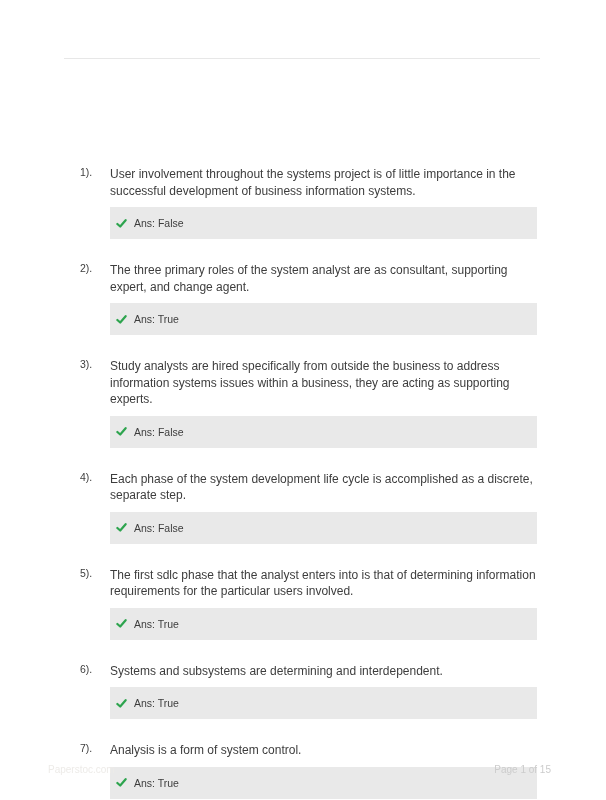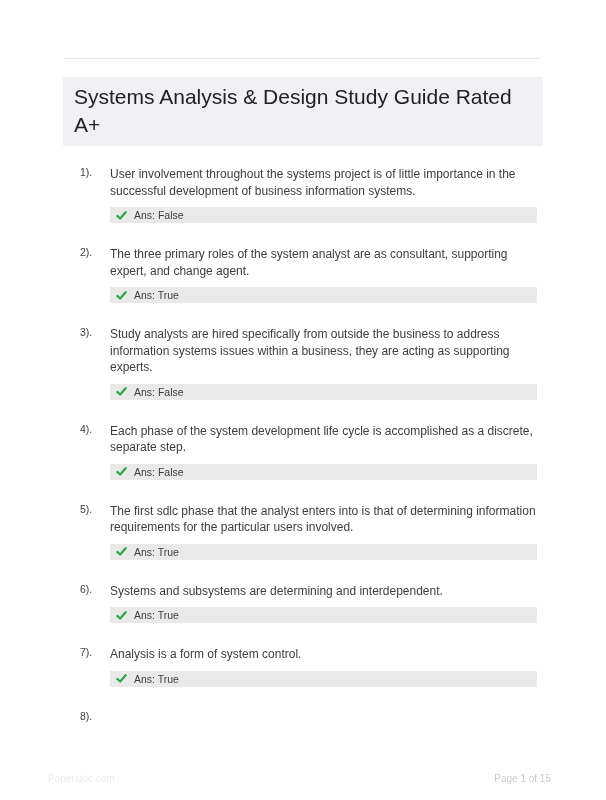--- a/index.html
+++ b/index.html
@@ -54,21 +54,21 @@
   }
   .q-text {
     flex: 1;
     font-size: 12px;
     line-height: 16.5px;
     color: #3d3d3d;
   }
   .answer-bar {
     margin-left: 30px;
     margin-top: 8px;
-    height: 16px;
+    height: 32px;
     background: var(--answer-bar-bg, #e9e9e9);
     display: flex;
     align-items: center;
     padding-left: 6px;
     box-sizing: border-box;
   }
   .check {
     color: var(--check-green, #2da44e);
     margin-right: 7px;
     flex: 0 0 auto;
@@ -80,34 +80,30 @@
   }
   .footer {
     position: absolute;
     left: 48px;
     right: 55px;
     top: 764px;
     display: flex;
     justify-content: space-between;
     align-items: baseline;
     font-size: 10px;
-    margin-top: 9px;
   }
   .watermark { color: #edebe8; }
   .page-indicator { color: #cccccc; }
 </style>
 </head>
 <body>
 
 <div class="page">
   <div class="top-rule"></div>
 
-  <div class="title-box">
-    <h1 class="title">Systems Analysis &amp; Design Study Guide Rated A+</h1>
-  </div>
 
   <div class="questions">
   <div class="question">
     <div class="q-row">
       <span class="q-num">1).</span>
       <span class="q-text">User involvement throughout the systems project is of little importance in the successful development of business information systems.</span>
     </div>
     <div class="answer-bar">
       <svg class="check" viewBox="0 0 12 12" width="11" height="11" aria-hidden="true">
         <path d="M1.5 6.5 L4.6 9.3 L10.5 2.4" fill="none" stroke="currentColor" stroke-width="2.4" stroke-linecap="round" stroke-linejoin="round"></path>

